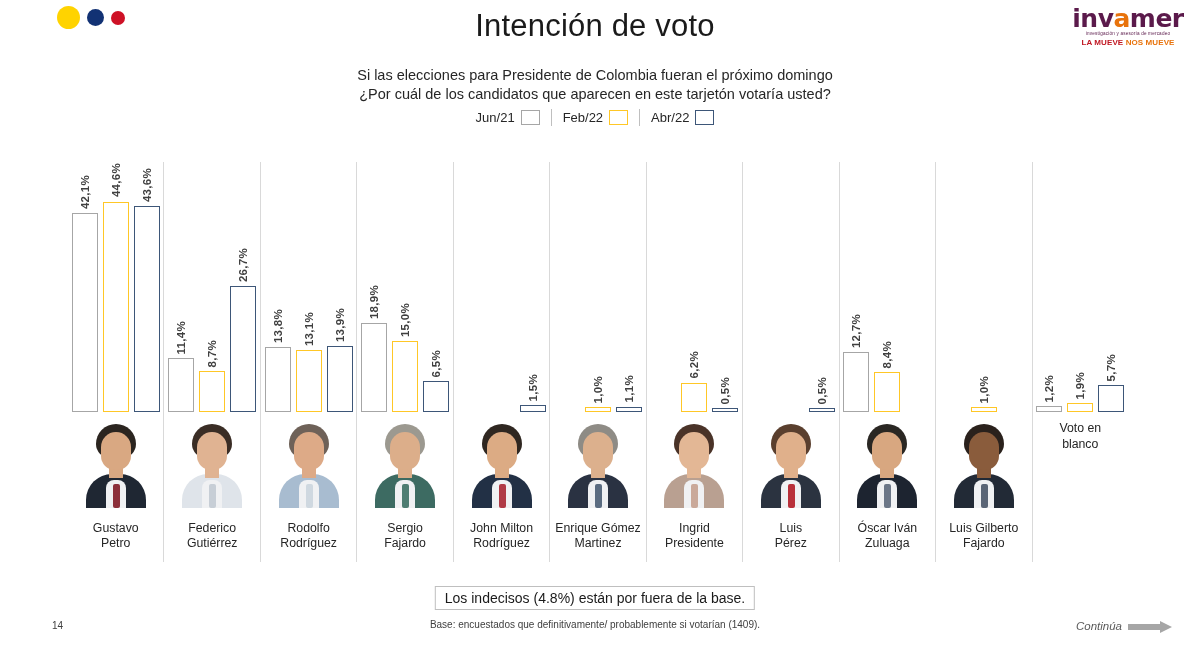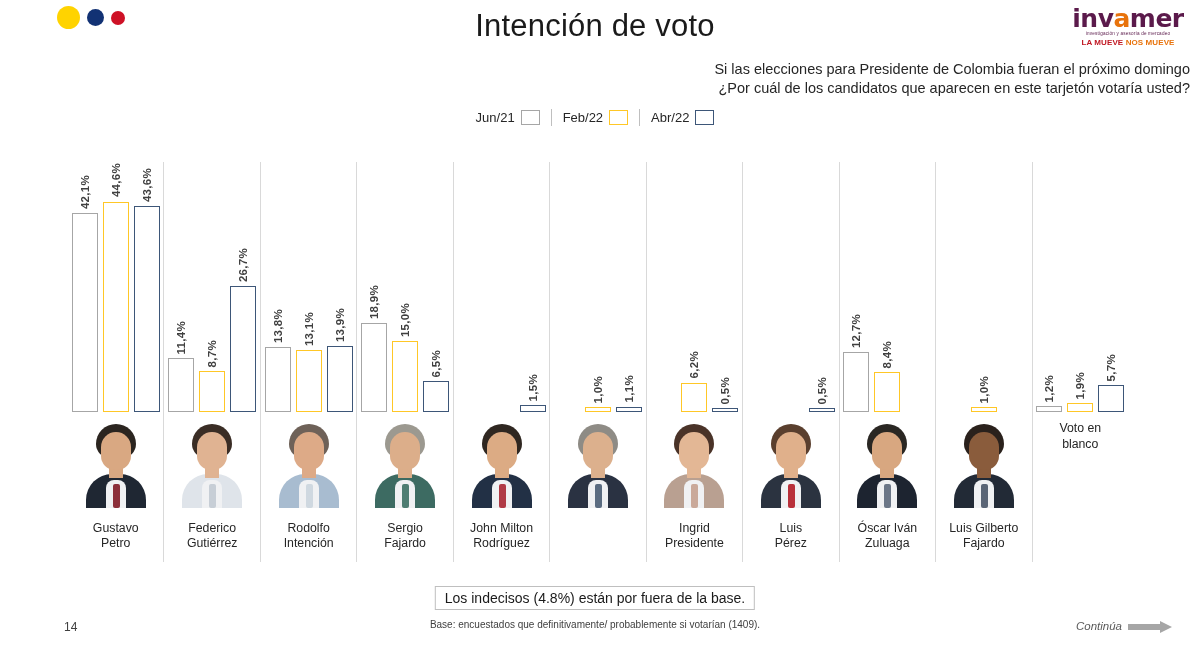--- a/index.html
+++ b/index.html
@@ -42,21 +42,21 @@
     font-size: 31px;
     font-weight: 400;
     color: #1a1a1a;
     letter-spacing: 0.2px;
   }
   .subtitle-line {
     font-size: 14.5px;
     color: #262626;
     line-height: 19px;
   }
-  #subtitle { margin-top: 16px; text-align: right; }
+  #subtitle { margin-top: 22px; }
 
   
   #legend {
     position: absolute;
     left: 0; top: 109px;
     width: 1190px;
     display: flex;
     justify-content: center;
     align-items: center;
     font-size: 13px;
@@ -269,23 +269,23 @@
   #base-note {
     position: absolute;
     left: 0; top: 619px;
     width: 1190px;
     text-align: center;
     font-size: 10px;
     color: #404040;
   }
   #page-number {
     position: absolute;
-    left: 64px;
+    left: 52px;
     top: 620px;
-    font-size: 12px;
+    font-size: 10px;
     color: #404040;
   }
   #continua {
     position: absolute;
     right: 18px;
     top: 620px;
     display: flex;
     align-items: center;
     gap: 6px;
     font-size: 11.5px;
@@ -437,21 +437,21 @@
           <span class="ph-body" style="background:#a8bcd0"></span>
           <span class="ph-shirt"></span>
           <span class="ph-tie" style="background:#cfd8e0"></span>
           <span class="ph-neck" style="background:#ddaa87"></span>
           <span class="ph-hair" style="background:#6e6158"></span>
           <span class="ph-face" style="background:#ddaa87"></span>
         </div>
       </div>
       <div class="name-area">
         <div class="cand-name">Rodolfo
-Intención</div>
+Rodríguez</div>
       </div>
     </div>
     <div class="candidate-col">
       <div class="bars-area">
         <div class="bar-wrap">
           <span class="bar-label" style="bottom: 93.208px;">18,9%</span>
           <div class="bar s0" style="height: 89.208px;"></div>
         </div>
         <div class="bar-wrap">
           <span class="bar-label" style="bottom: 74.8px;">15,0%</span>
@@ -521,20 +521,24 @@
       </div>
       <div class="photo-area">
         <div class="photo">
           <span class="ph-body" style="background:#2a3242"></span>
           <span class="ph-shirt"></span>
           <span class="ph-tie" style="background:#5a6b80"></span>
           <span class="ph-neck" style="background:#dcb08d"></span>
           <span class="ph-hair" style="background:#8e8b85"></span>
           <span class="ph-face" style="background:#dcb08d"></span>
         </div>
+      </div>
+      <div class="name-area">
+        <div class="cand-name">Enrique Gómez
+Martinez</div>
       </div>
     </div>
     <div class="candidate-col">
       <div class="bars-area">
         <div class="bar-wrap">
           <div class="bar s0 empty" style="height: 0px;"></div>
         </div>
         <div class="bar-wrap">
           <span class="bar-label" style="bottom: 33.264px;">6,2%</span>
           <div class="bar s1" style="height: 29.264px;"></div>

